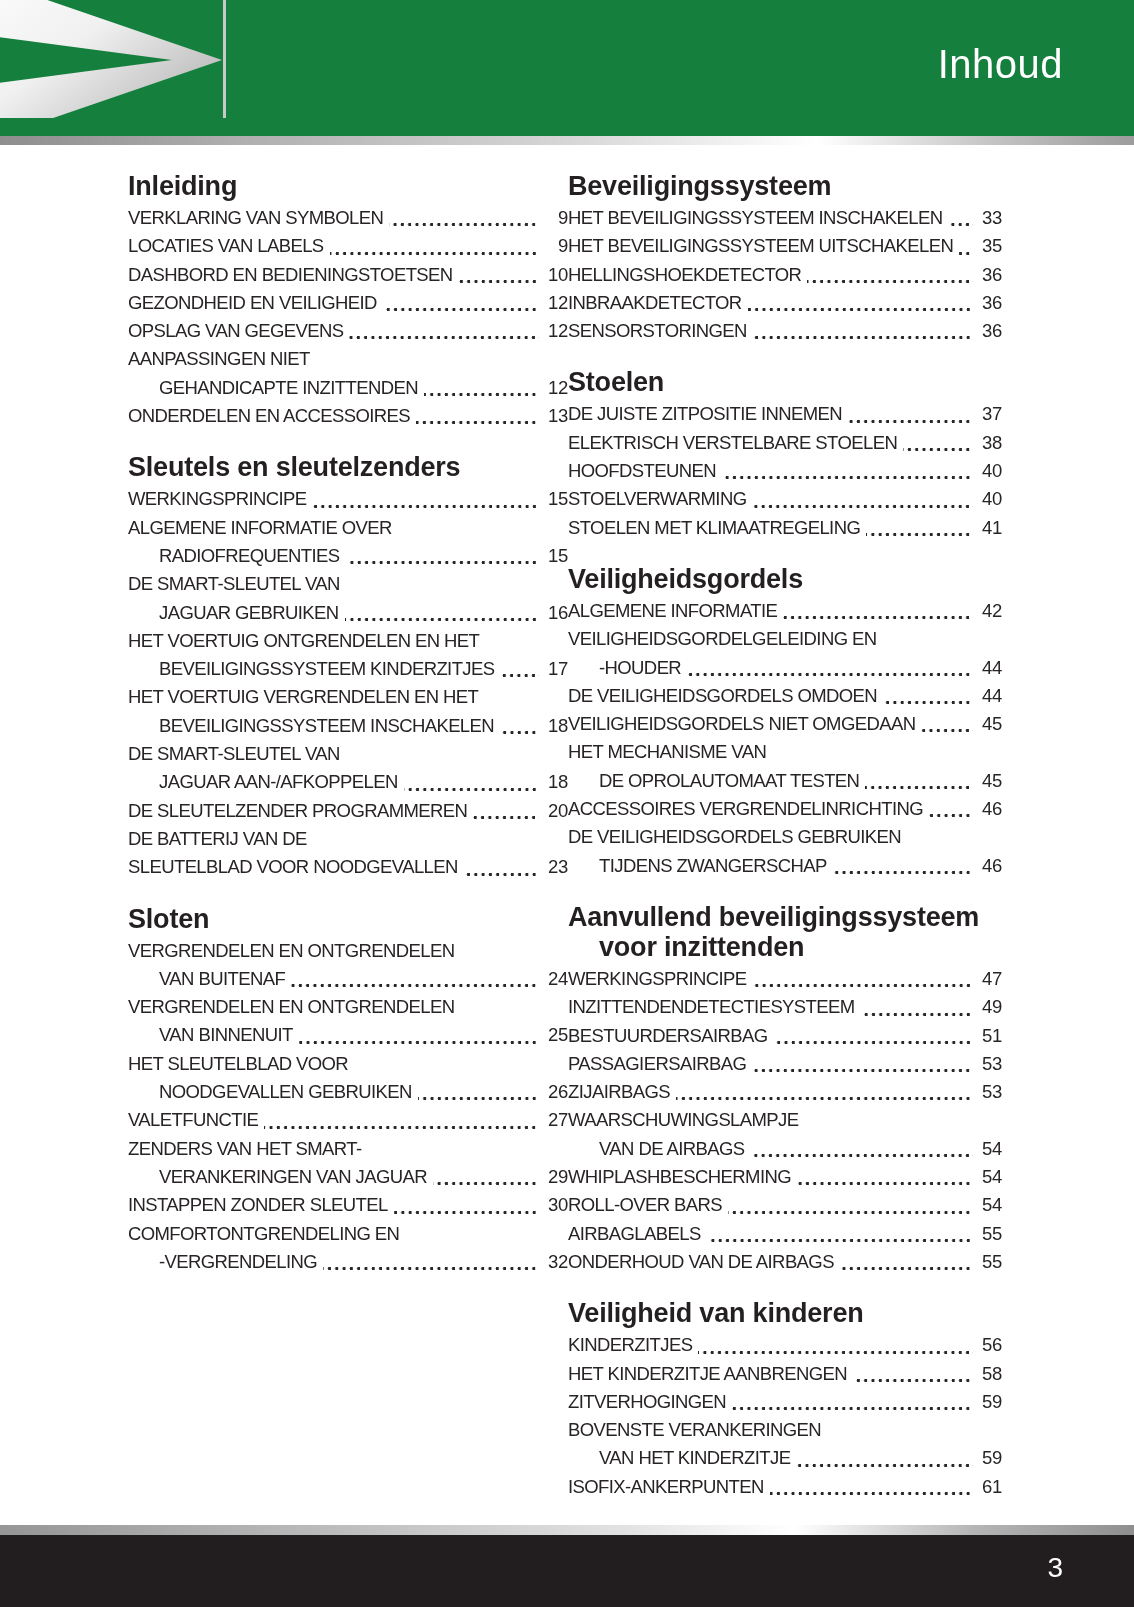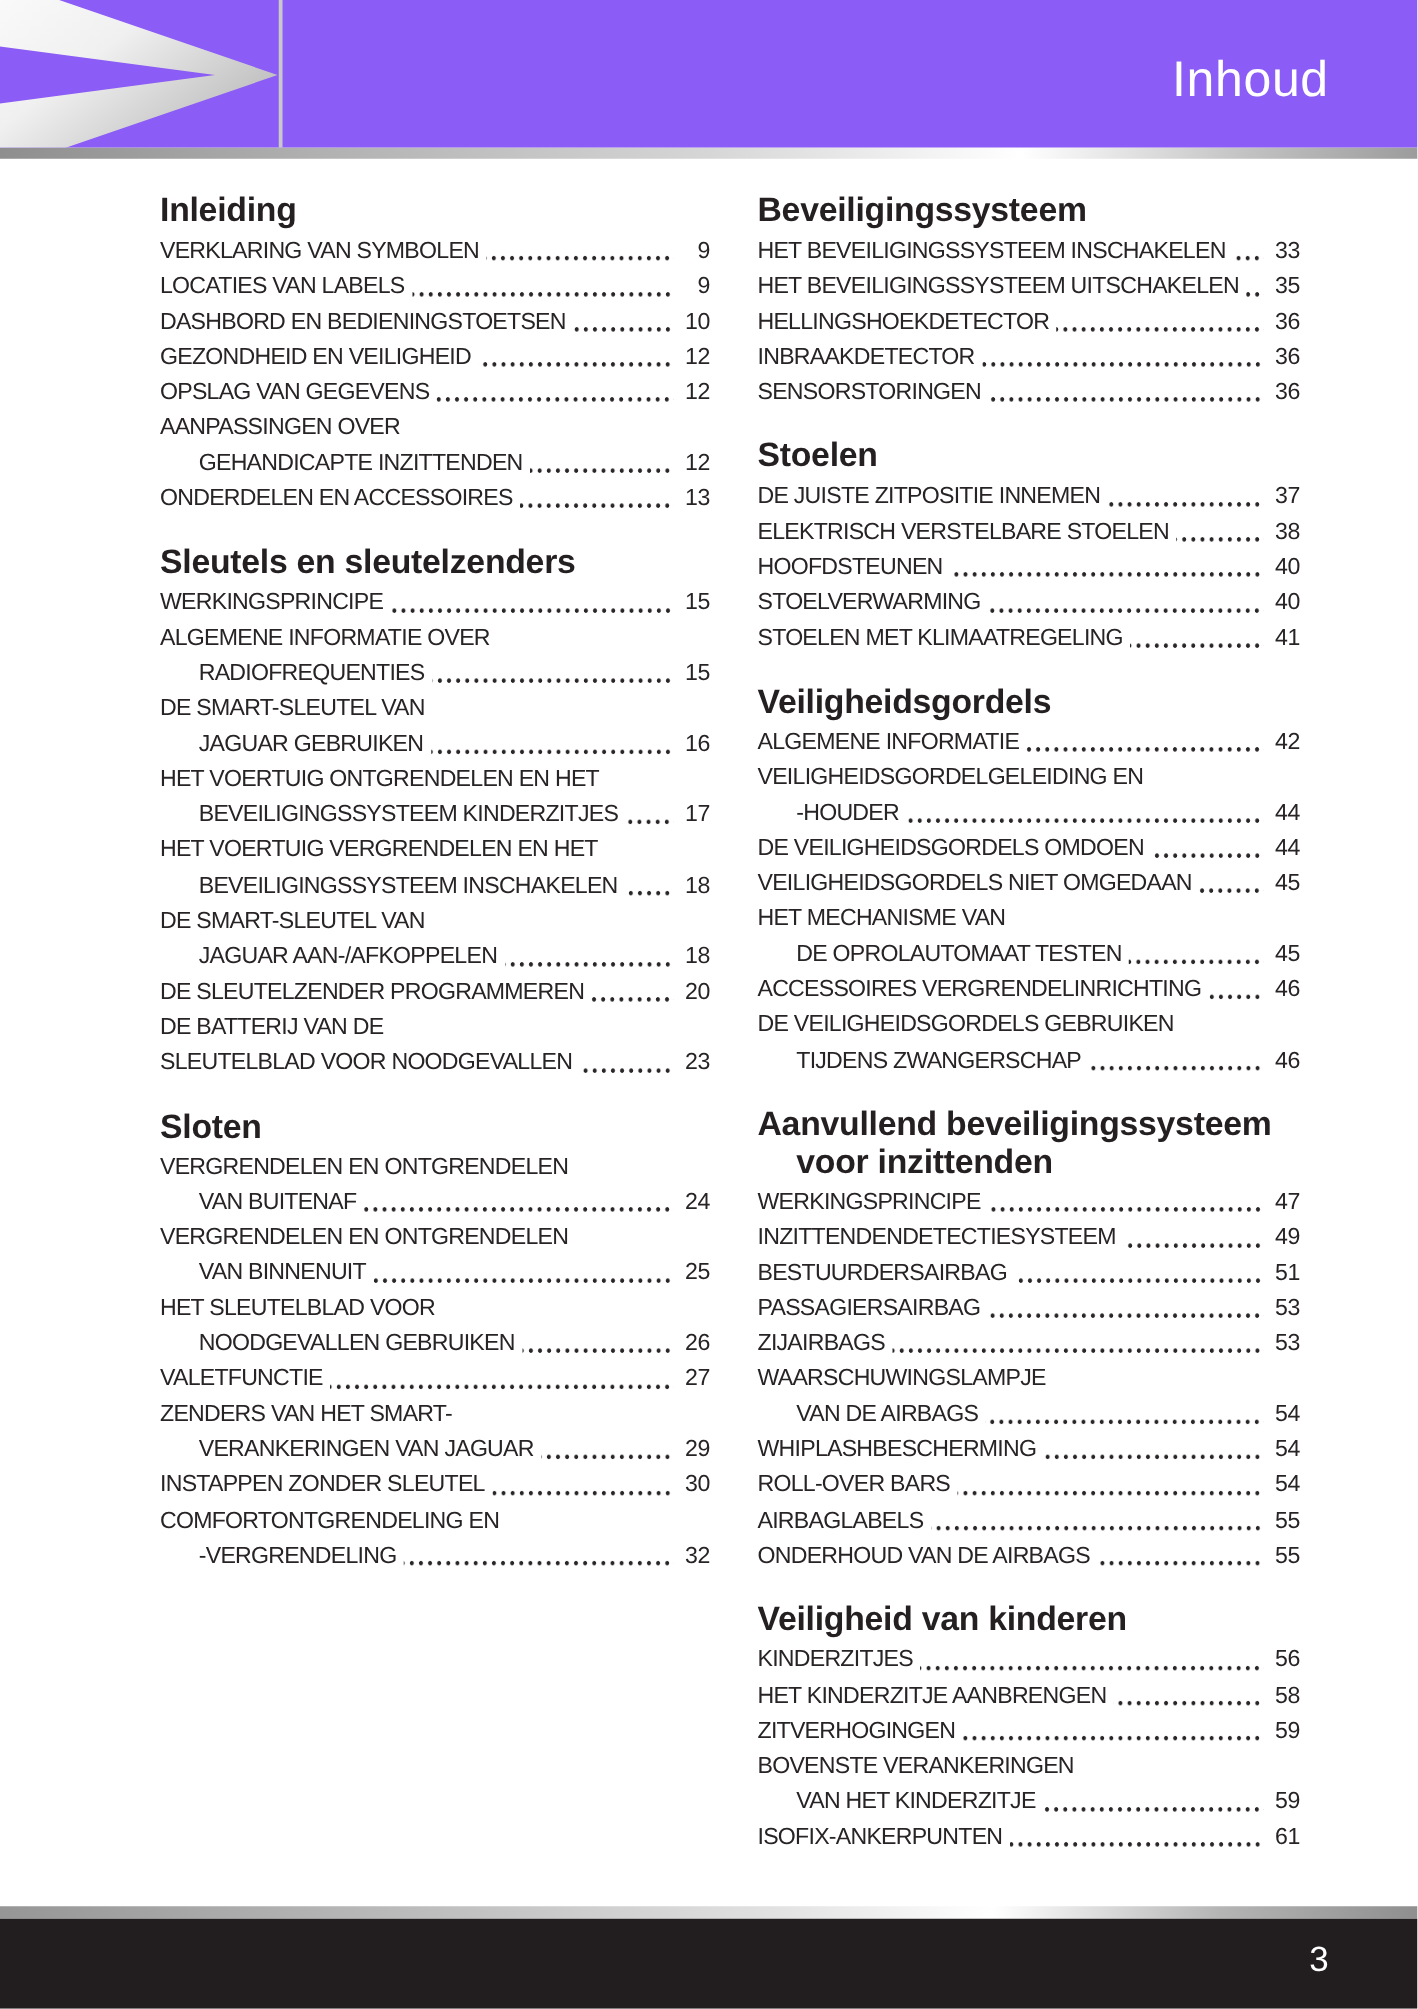--- a/index.html
+++ b/index.html
@@ -2,30 +2,30 @@
 <html><head>
 <meta charset="utf-8">
 <style>
   html,body{margin:0;padding:0;}
   body{
     width:1134px;height:1607px;position:relative;overflow:hidden;
     background:#ffffff;color:#282425;
     font-family:"Liberation Sans","DejaVu Sans",sans-serif;
   }
   
-  .header{height:118px;background:#8b5cf6;position:relative;}
+  .header{height:136px;background:#15803d;position:relative;}
   .chevron-wrap{position:absolute;left:0;top:0;width:240px;height:118px;overflow:hidden;}
   .header-divider{position:absolute;left:223px;top:0;width:3px;height:118px;background:#c9c9c9;}
   .header-title{
     position:absolute;right:71px;top:44px;margin:0;
     color:#ffffff;font-size:40px;line-height:40px;font-weight:400;letter-spacing:0.5px;
   }
   .silver-strip{height:9px;background:linear-gradient(90deg,#8e8e8e 0%,#b0b0b0 22%,#d6d6d6 50%,#ffffff 72%,#c2c2c2 88%,#9c9c9c 100%);}
   
-  main{display:flex;padding:26px 0 0 128px;gap:38px;}
+  main{display:flex;padding:26px 0 0 128px;}
   .col{width:440px;}
   .col.right{width:434px;}
   h2{
     font-size:27px;line-height:30px;font-weight:700;margin:22px 0 3px 0;
     color:#241f20;letter-spacing:-0.2px;
   }
   .col section:first-child h2{margin-top:0;}
   .hline2{padding-left:31px;}
   .row{display:flex;align-items:baseline;font-size:18.5px;line-height:28.3px;}
   .label{white-space:nowrap;letter-spacing:-0.6px;flex-shrink:0;}
@@ -89,21 +89,21 @@
           <span class="label">GEZONDHEID EN VEILIGHEID</span>
           <span class="dots"></span>
           <span class="page">12</span>
         </div>
         <div class="row">
           <span class="label">OPSLAG VAN GEGEVENS</span>
           <span class="dots"></span>
           <span class="page">12</span>
         </div>
         <div class="row">
-          <span class="label">AANPASSINGEN OVER</span>
+          <span class="label">AANPASSINGEN NIET</span>
         </div>
         <div class="row">
           <span class="label indent">GEHANDICAPTE INZITTENDEN</span>
           <span class="dots"></span>
           <span class="page">12</span>
         </div>
         <div class="row">
           <span class="label">ONDERDELEN EN ACCESSOIRES</span>
           <span class="dots"></span>
           <span class="page">13</span>

